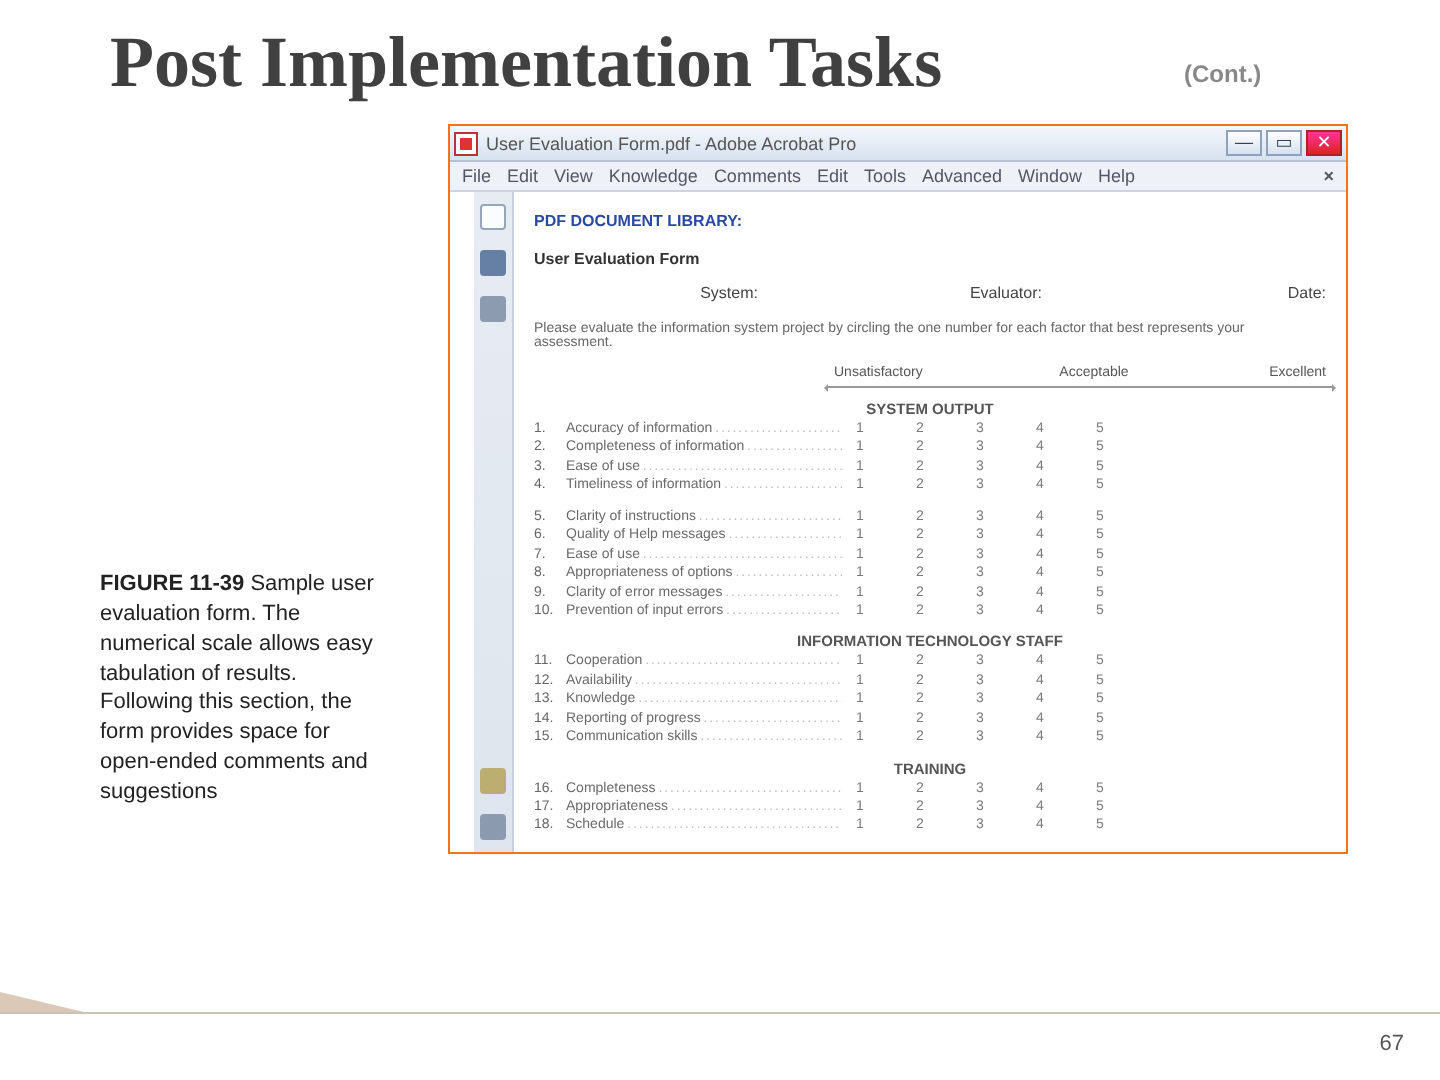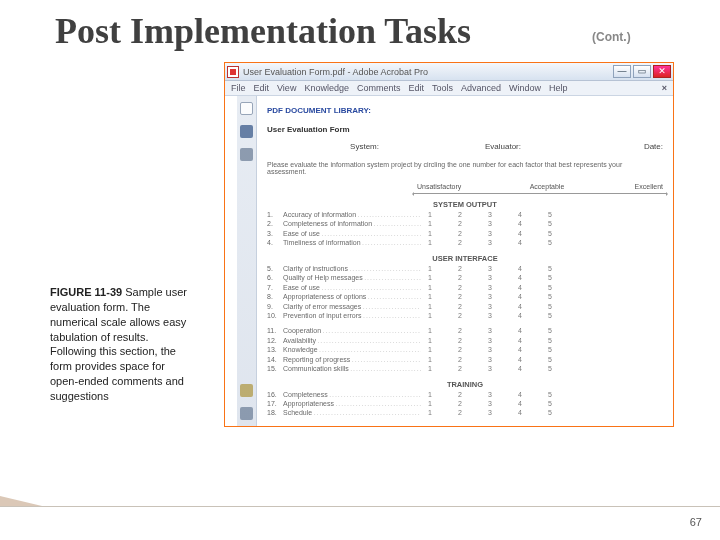--- a/index.html
+++ b/index.html
@@ -316,21 +316,20 @@
               <div class="sc">
                 <span>1</span>
                 <span>2</span>
                 <span>3</span>
                 <span>4</span>
                 <span>5</span>
               </div>
             </div>
           </div>
           <div class="section">
-            <div class="stitle">USER INTERFACE</div>
             <div class="row">
               <div class="num">5.</div>
               <div class="lab">Clarity of instructions</div>
               <div class="sc">
                 <span>1</span>
                 <span>2</span>
                 <span>3</span>
                 <span>4</span>
                 <span>5</span>
               </div>
@@ -385,20 +384,21 @@
               <div class="sc">
                 <span>1</span>
                 <span>2</span>
                 <span>3</span>
                 <span>4</span>
                 <span>5</span>
               </div>
             </div>
           </div>
           <div class="section">
+            <div class="stitle">INFORMATION TECHNOLOGY STAFF</div>
             <div class="row">
               <div class="num">11.</div>
               <div class="lab">Cooperation</div>
               <div class="sc">
                 <span>1</span>
                 <span>2</span>
                 <span>3</span>
                 <span>4</span>
                 <span>5</span>
               </div>

